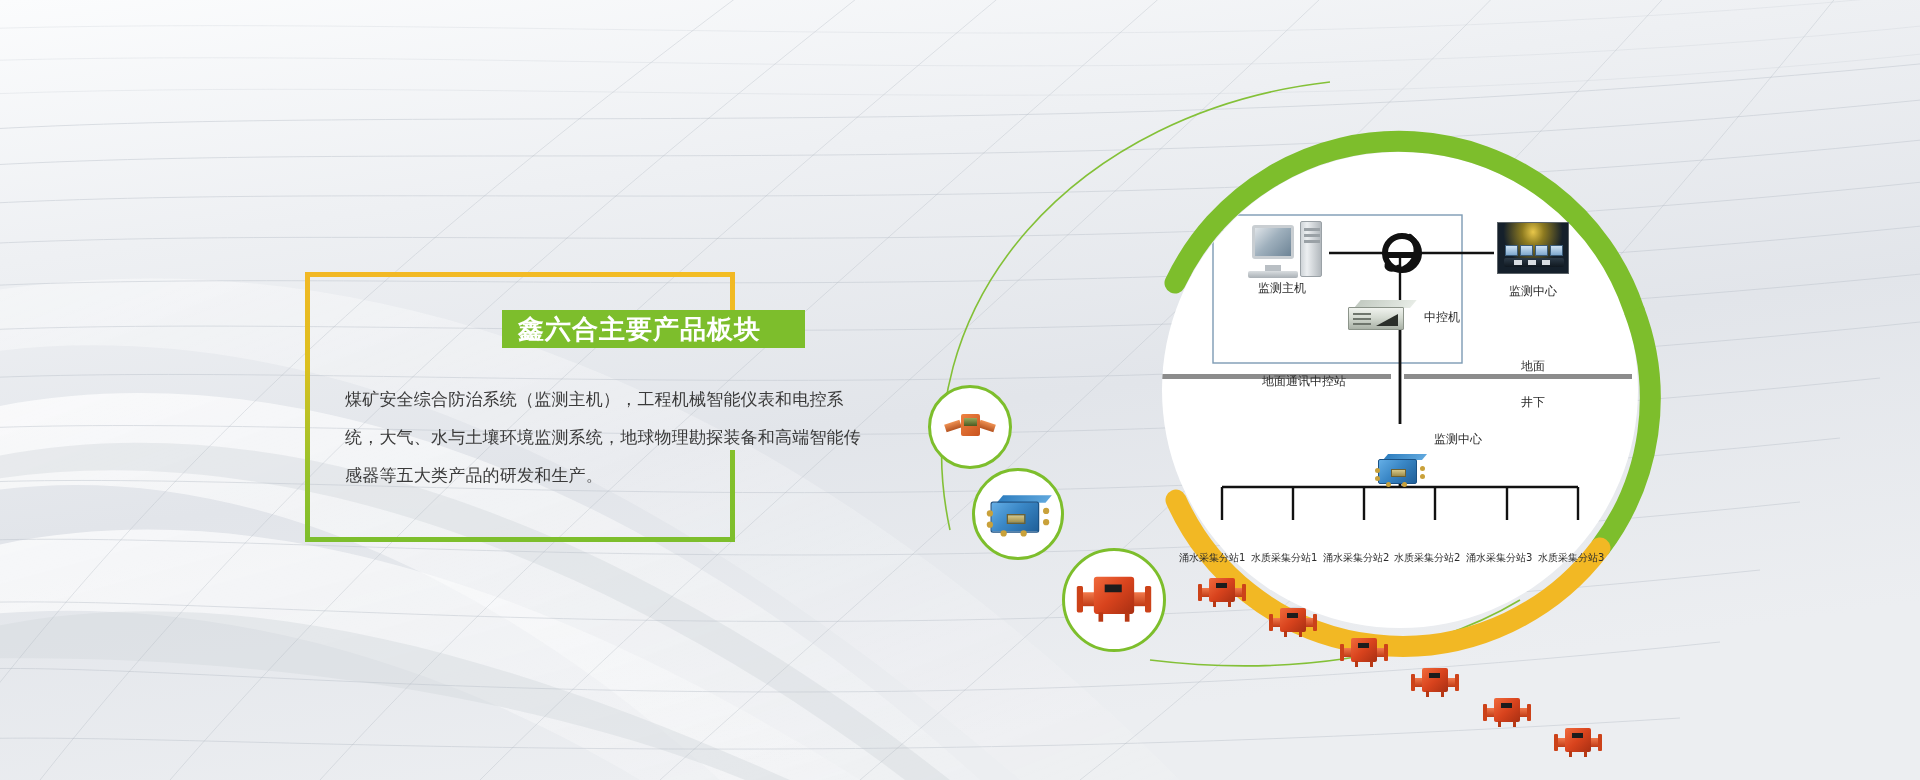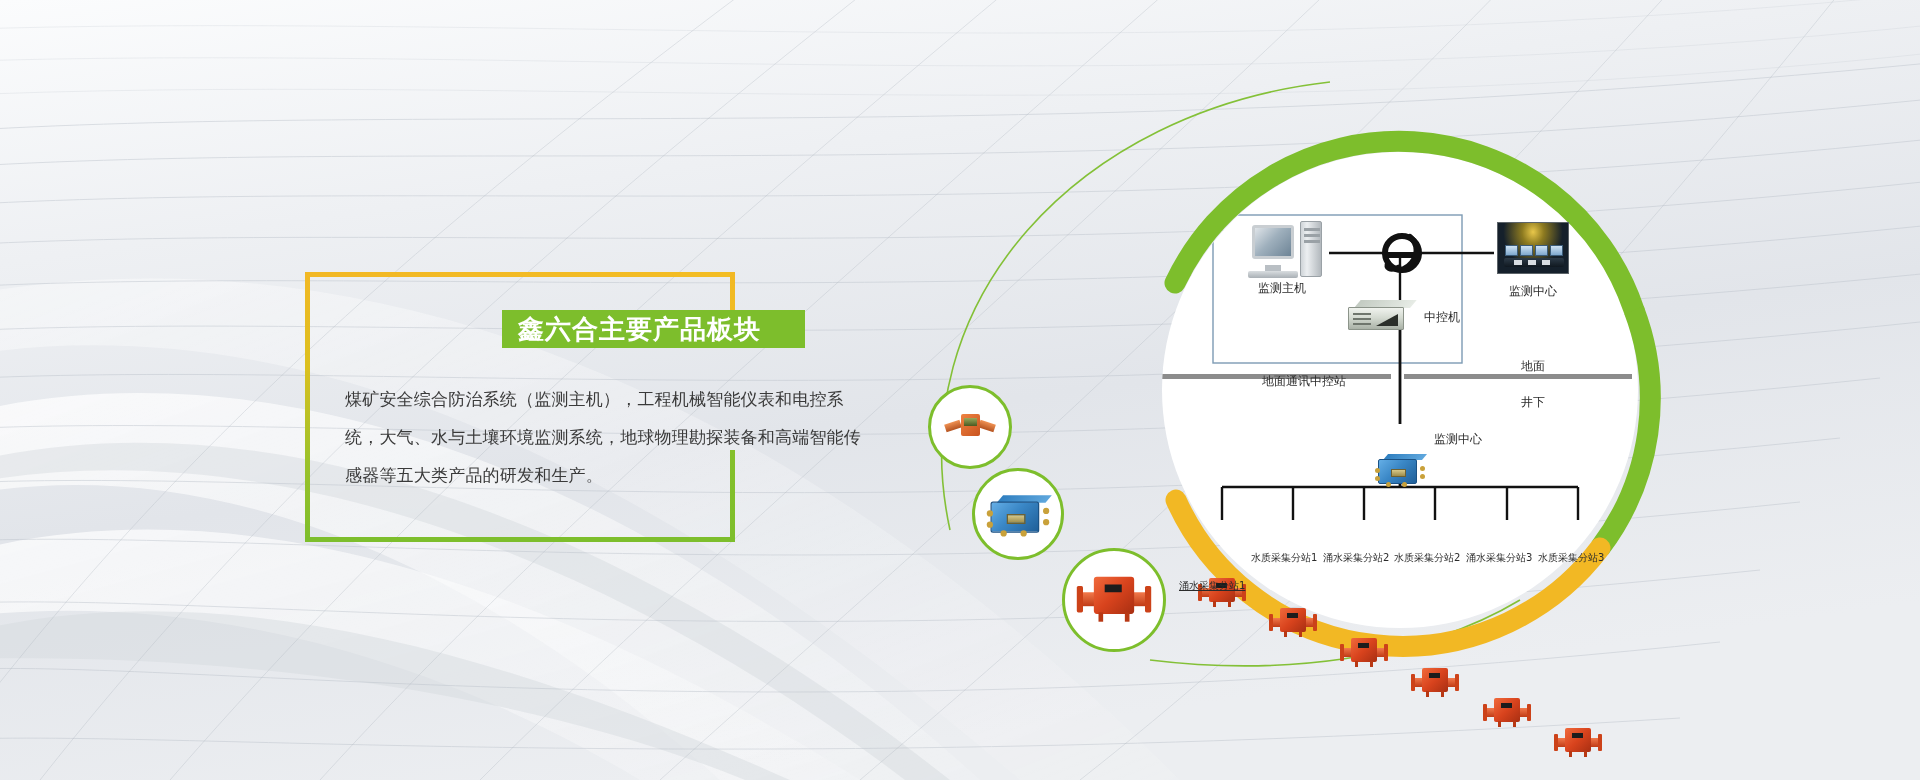--- a/index.html
+++ b/index.html
@@ -436,21 +436,21 @@
 </div>
 
 <div class="diag-label lbl-md" style="left:1258px; top:280px;">监测主机</div>
 <div class="diag-label lbl-md" style="left:1509px; top:283px;">监测中心</div>
 <div class="diag-label lbl-md" style="left:1424px; top:309px;">中控机</div>
 <div class="diag-label lbl-md" style="left:1262px; top:373px;">地面通讯中控站</div>
 <div class="diag-label lbl-md" style="left:1521px; top:358px;">地面</div>
 <div class="diag-label lbl-md" style="left:1521px; top:394px;">井下</div>
 <div class="diag-label lbl-md" style="left:1434px; top:431px;">监测中心</div>
 
-<div class="diag-label lbl-sm" style="left:1179px; top:579px;text-decoration:underline;">涌水采集分站1</div>
+<div class="diag-label lbl-sm" style="left:1179px; top:551px;">涌水采集分站1</div>
 <div class="diag-label lbl-sm" style="left:1251px; top:551px;">水质采集分站1</div>
 <div class="diag-label lbl-sm" style="left:1323px; top:551px;">涌水采集分站2</div>
 <div class="diag-label lbl-sm" style="left:1394px; top:551px;">水质采集分站2</div>
 <div class="diag-label lbl-sm" style="left:1466px; top:551px;">涌水采集分站3</div>
 <div class="diag-label lbl-sm" style="left:1538px; top:551px;">水质采集分站3</div>
 
 <div class="badge" style="left:928px; top:385px; width:84px; height:84px;">
   <div class="sensor">
     <div class="armL"></div>
       <div class="armR"></div>

